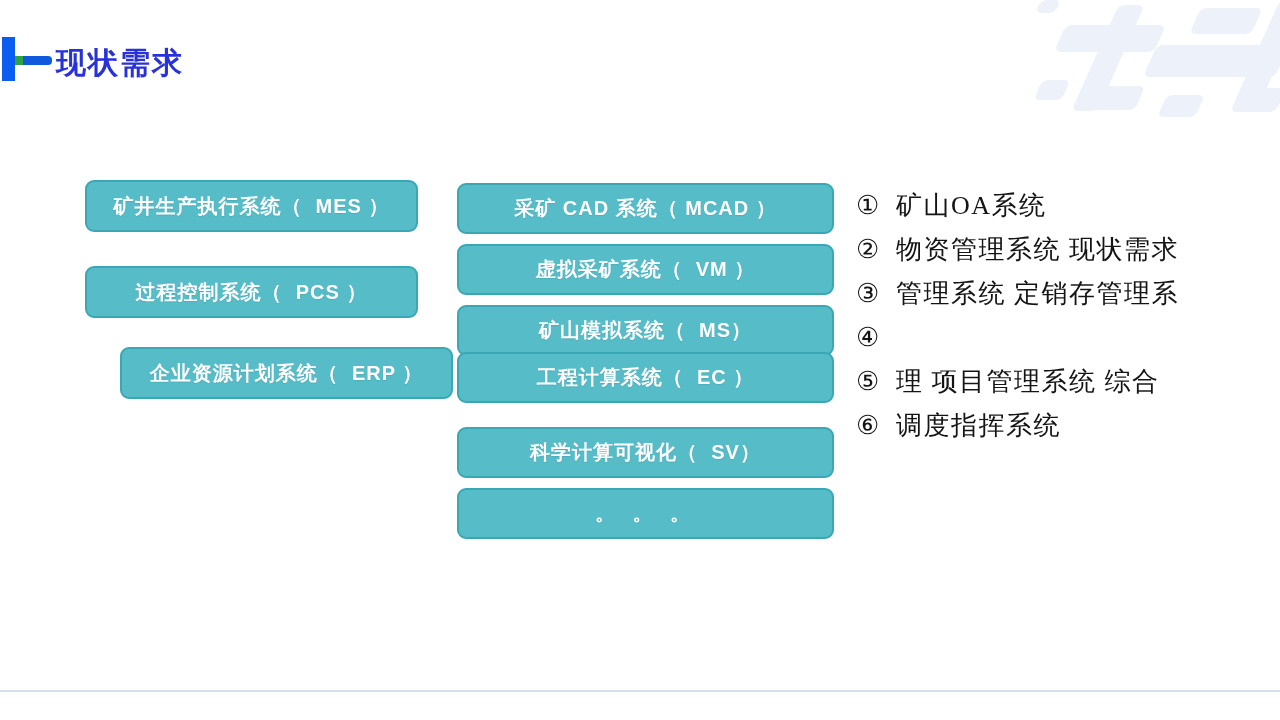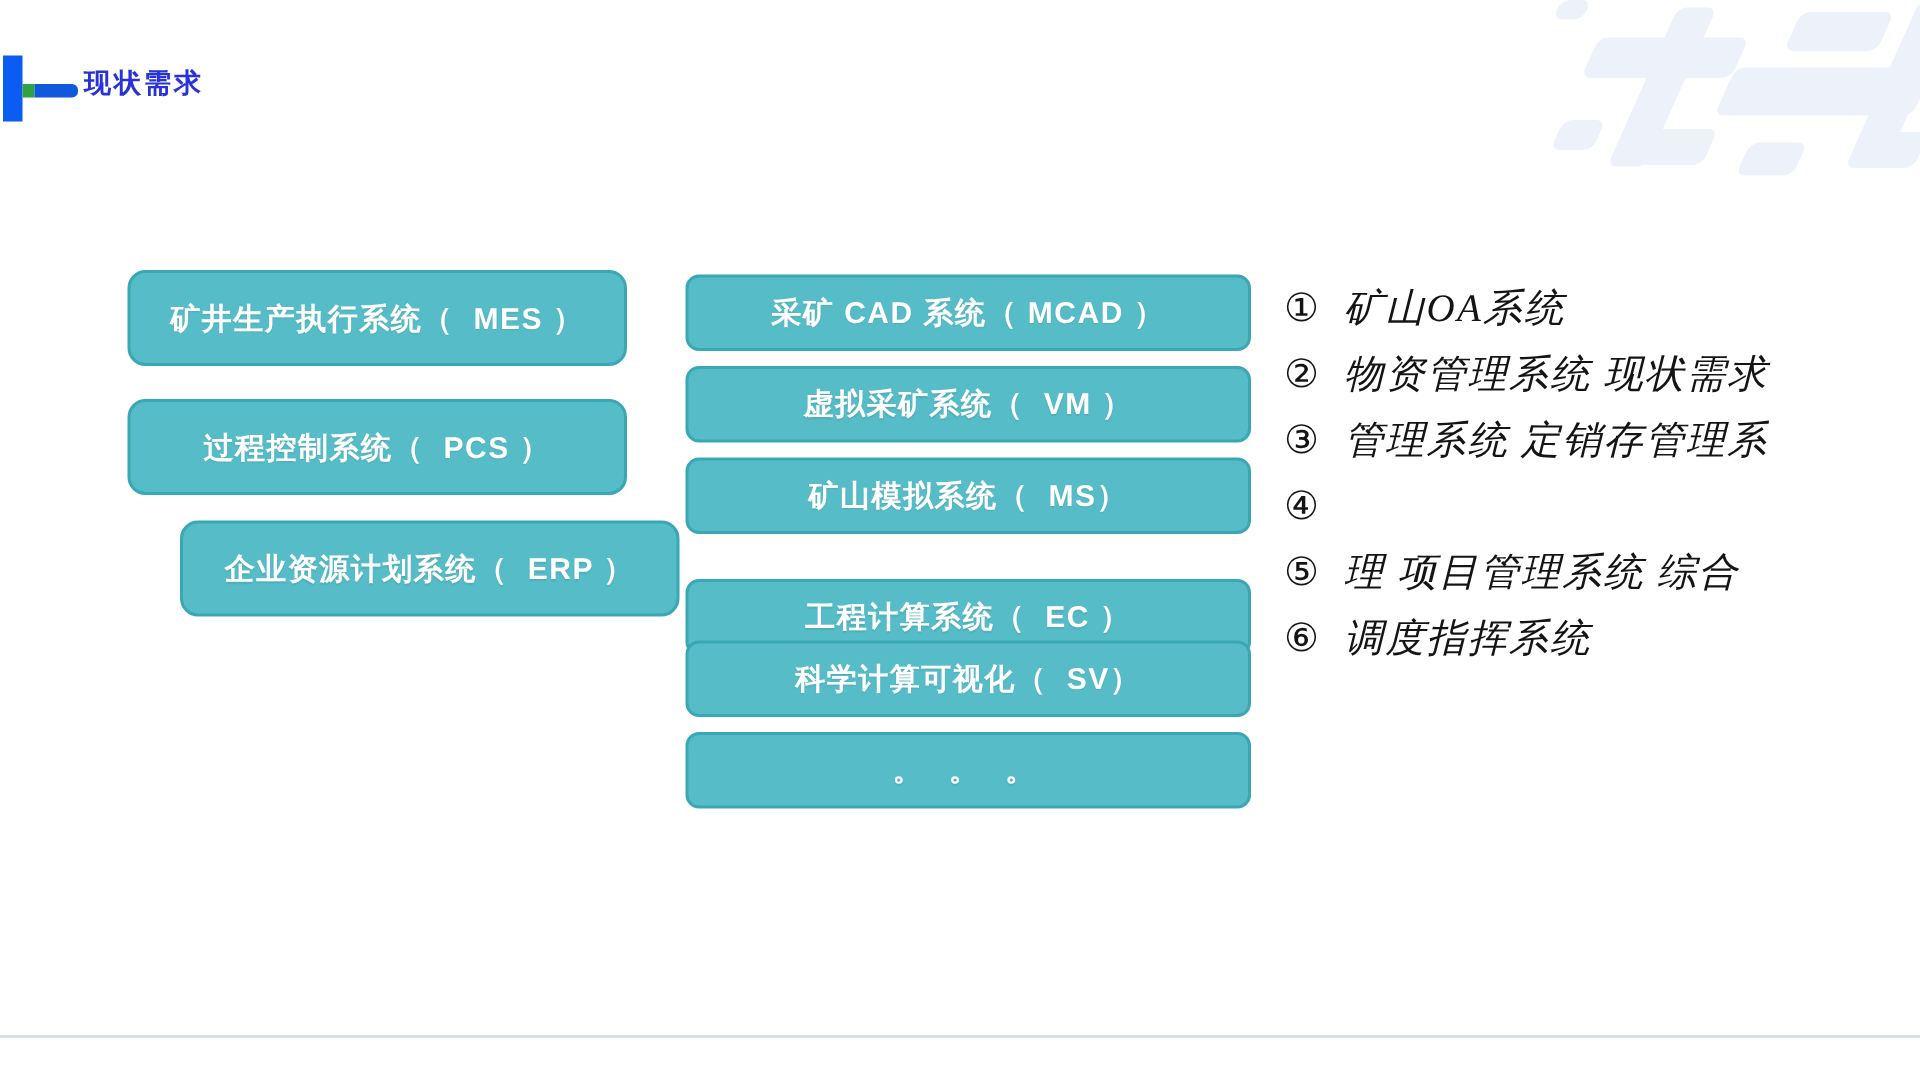--- a/index.html
+++ b/index.html
@@ -11,49 +11,49 @@
   
   .deco{position:absolute;left:1020px;top:0;width:262px;height:140px;}
   .deco .d{position:absolute;background:var(--deco);border-radius:6px;transform:skewX(-24deg);}
   
   .hdr-vbar{position:absolute;left:2px;top:37px;width:13px;height:44px;background:var(--accent-blue);}
   .hdr-green{position:absolute;left:15px;top:56px;width:8px;height:9px;background:var(--marker-green);}
   .hdr-hbar{position:absolute;left:23px;top:56px;width:29px;height:9px;background:#1058dc;border-radius:0 4px 4px 0;}
   .title{
     position:absolute;left:56px;top:43px;
     font-family:"Liberation Serif","DejaVu Serif",serif;
-    font-size:18px;font-weight:bold;color:var(--title-blue);letter-spacing:2px;
+    font-size:30px;font-weight:bold;color:var(--title-blue);letter-spacing:2px;
   }
   
   .btn{
     position:absolute;
     background:var(--btn-fill);
     border:2px solid var(--btn-border);
     border-radius:9px;
     color:var(--btn-text);
     font-weight:bold;font-size:20px;
     display:flex;align-items:center;justify-content:center;
     white-space:pre;letter-spacing:1px;
     box-sizing:border-box;
     text-shadow:0 1px 1px rgba(0,0,0,0.08);
   }
-  .col-left .btn{left:85px;width:333px;height:64px;border-radius:12px;}
+  .col-left .btn{left:85px;width:333px;height:52px;}
   .col-mid  .btn{left:457px;width:377px;height:51px;}
   .lb0{top:180px;} .lb1{top:266px;} .lb2{top:347px;margin-left:35px;}
   .mb0{top:183px;text-align:center;} .mb1{top:244px;} .mb2{top:305px;}
-  .mb3{top:386px;} .mb4{top:427px;} .mb5{top:488px;letter-spacing:6px;}
+  .mb3{top:352px;} .mb4{top:427px;} .mb5{top:488px;letter-spacing:6px;}
   
   .rlist{
     position:absolute;left:856px;top:183px;width:360px;
     font-family:"Liberation Serif","DejaVu Serif",serif;
     font-size:26px;color:var(--list-text);
   }
   .rrow{height:44px;display:flex;align-items:center;}
   .rnum{width:40px;flex:0 0 40px;font-size:26px;}
-  .rtext{letter-spacing:1.5px;white-space:pre;font-style:italic;}
+  .rtext{letter-spacing:1.5px;white-space:pre;}
   
   .bottom-line{position:absolute;left:0;top:690px;width:1280px;height:2px;background:var(--divider);}
 </style>
 </head>
 <body>
 
 <div class="deco">
   <div class="d" style="left:18px;top:0;width:20px;height:13px;"></div>
   <div class="d" style="left:40px;top:25px;width:100px;height:27px;"></div>
   <div class="d" style="left:75px;top:5px;width:26px;height:106px;"></div>

